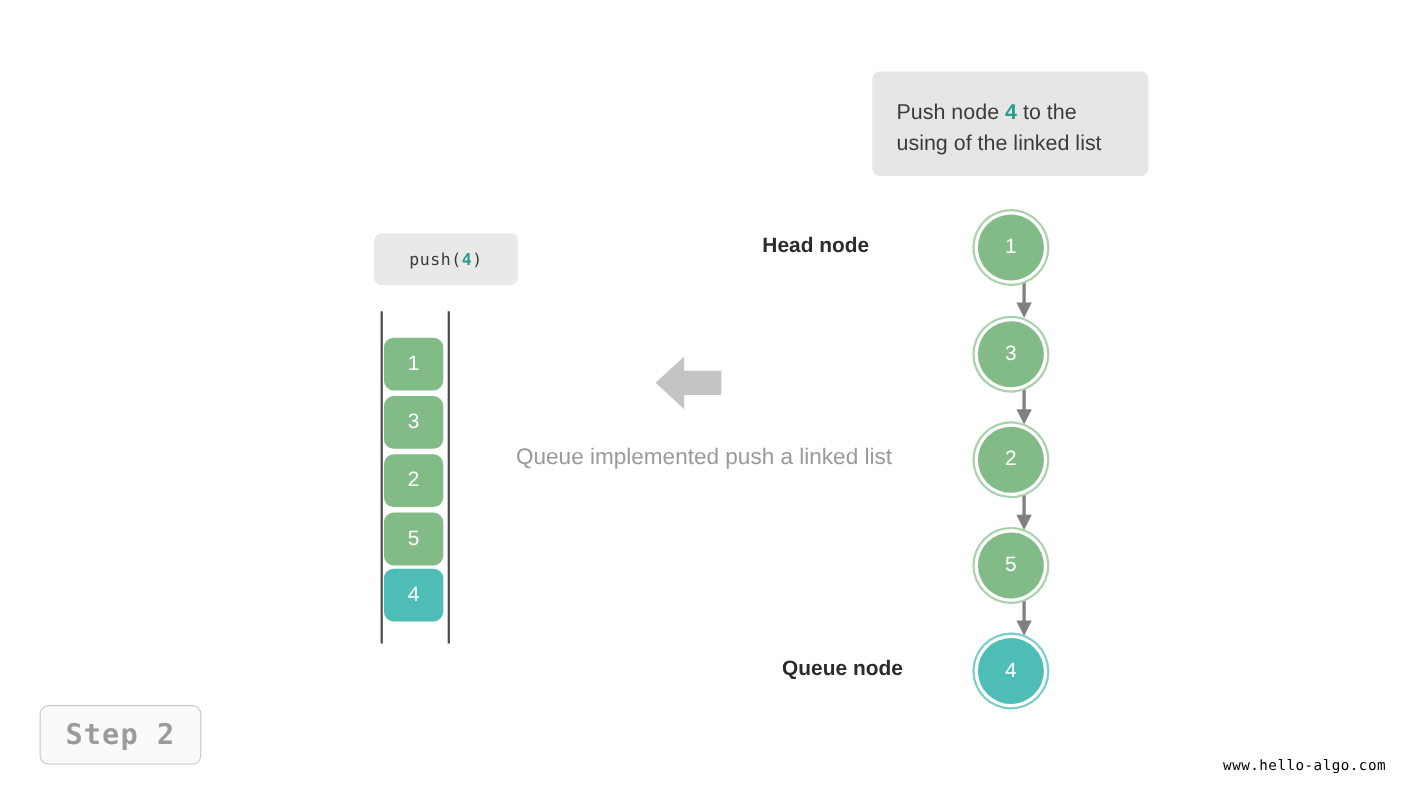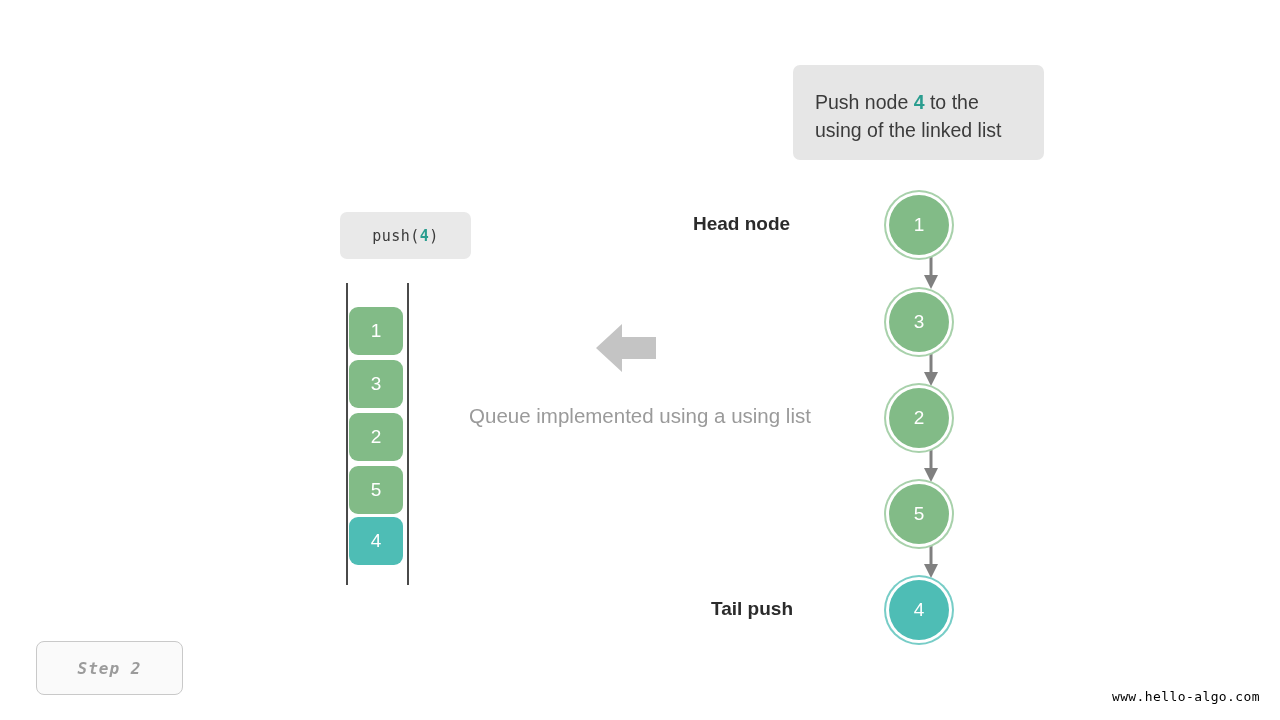--- a/index.html
+++ b/index.html
@@ -168,25 +168,24 @@
     top: 641px;
     width: 145px;
     height: 52px;
     border: 1px solid #c9c9c9;
     border-radius: 8px;
     background: #fafafa;
     display: flex;
     align-items: center;
     justify-content: center;
     font-family: "DejaVu Sans Mono", monospace;
-    font-size: 16px;
+    font-size: 26px;
     font-weight: bold;
     color: #9b9b9b;
     letter-spacing: 1px;
-    font-style: italic;
   }
 
   
   #watermark {
     position: absolute;
     right: 20px;
     bottom: 16px;
     font-family: "DejaVu Sans Mono", monospace;
     font-size: 13px;
     color: #000000;
@@ -227,21 +226,21 @@
       </div>
     <div class="cell teal" style="top:234px">
         <span>4</span>
       </div>
   </div>
 
   <svg id="mid-arrow" viewBox="0 0 60 56">
     <polygon points="0,28 26,4 26,17 60,17 60,39 26,39 26,52" fill="#C4C4C4"></polygon>
   </svg>
 
-  <div id="caption">Queue implemented using a using list</div>
+  <div id="caption">Queue implemented push a linked list</div>
 
   <div id="list-area">
     <div class="node green" style="top:10px">
         <span>1</span>
       </div>
     <svg class="connector" style="top:66px" viewBox="0 0 36 40">
       <line x1="18" y1="0" x2="18" y2="26" stroke="#808080" stroke-width="3"></line>
       <polygon points="18,38 11,24 25,24" fill="#808080"></polygon>
     </svg>
 
@@ -268,19 +267,19 @@
       <line x1="18" y1="0" x2="18" y2="26" stroke="#808080" stroke-width="3"></line>
       <polygon points="18,38 11,24 25,24" fill="#808080"></polygon>
     </svg>
 
     <div class="node teal" style="top:395px">
         <span>4</span>
       </div>
   </div>
 
   <div class="node-label" id="label-head">Head node</div>
-  <div class="node-label" id="label-tail">Tail push</div>
+  <div class="node-label" id="label-tail">Queue node</div>
 
   <div id="step-badge">Step 2</div>
 
   <div id="watermark">www.hello-algo.com</div>
 
 </div>
 
 </body></html>

